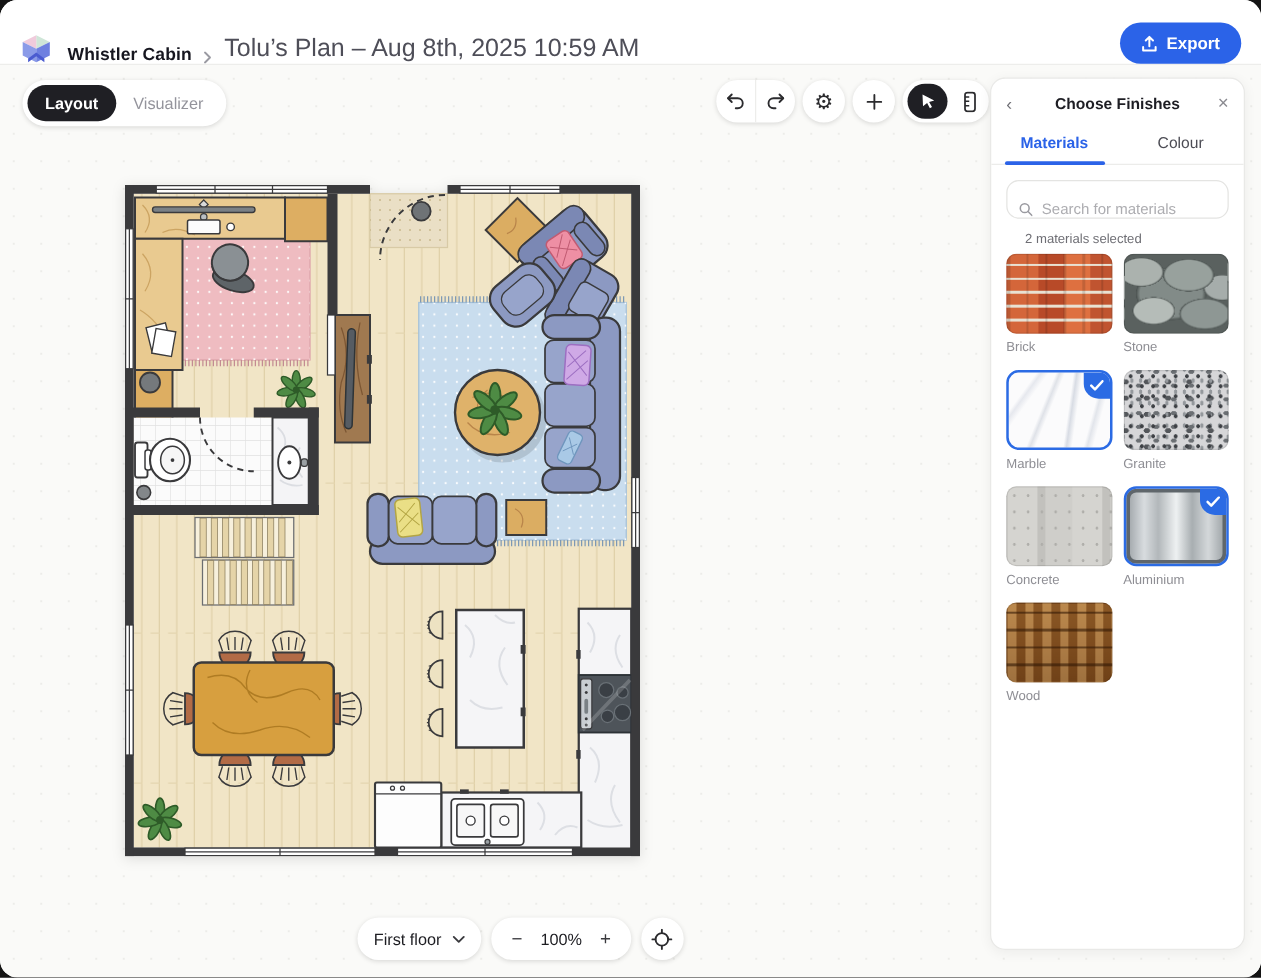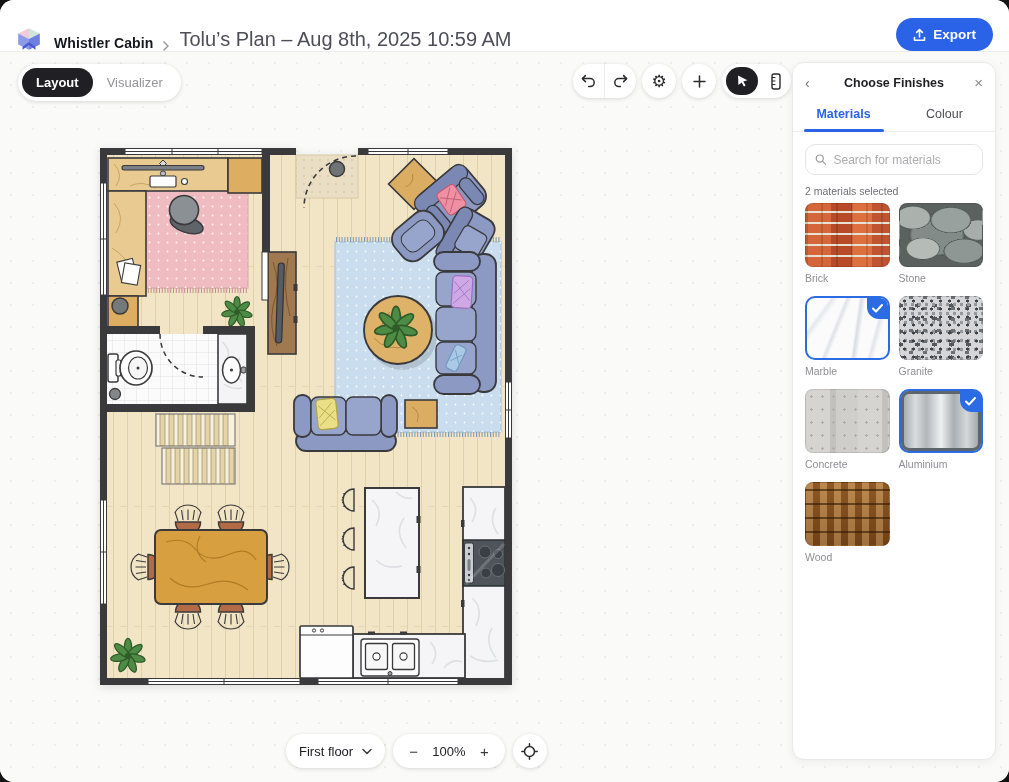--- a/index.html
+++ b/index.html
@@ -60,26 +60,26 @@
            z-index:25; overflow:hidden; }
   .panel-head { display:flex; align-items:center; padding:11px 12px 8px; }
   .panel-back { color:#6E6E74; font-size:14px; cursor:pointer; width:14px; }
   .panel-title { flex:1; text-align:center; font-size:12.5px; font-weight:600; color:#1E1E24; }
   .panel-close { color:#8A8A90; font-size:15px; cursor:pointer; width:14px; text-align:right; }
   .tabs { display:flex; border-bottom:1px solid #ECECEA; position:relative; }
   .tab { flex:1; text-align:center; font-size:12.5px; padding:8px 0 10px; color:#4C4C54; cursor:pointer; }
   .tab.active { color:#2B63E8; font-weight:600; }
   .tab-underline { position:absolute; bottom:-1px; left:11px; width:80px; height:3px;
            background:#2B63E8; border-radius:2px; }
-  .search-wrap { margin:12px 12px 4px; display:flex; align-items:center; gap:7px; height:31px;
+  .search-wrap { margin:12px 12px 4px; display:flex; align-items:flex-end; gap:7px; height:31px;
            border:1px solid #E4E4E2; border-radius:10px; padding:0 9px; background:#fff; }
   .search-wrap input { border:none; outline:none; font-size:12px; color:#333; width:100%;
            font-family:inherit; background:transparent; }
   .search-wrap input::placeholder { color:#ADADB1; }
-  .sel-count { margin:10px 12px 6px; font-size:10.5px; color:#6E6E74; }
+  .sel-count { margin:10px 27px 6px; font-size:10.5px; color:#6E6E74; }
   .mat-grid { margin:4px 12px; display:grid; grid-template-columns:1fr 1fr; column-gap:9px; row-gap:12px; }
   .mat-card { position:relative; cursor:pointer; }
   .swatch { height:64px; border-radius:8px; border:1px solid rgba(0,0,0,.10); position:relative; overflow:hidden; }
   .mat-card.selected .swatch { border:2px solid #2B6BE4; border-radius:10px; }
   .check { display:none; position:absolute; top:0; right:0; width:21px; height:21px; background:#2B6BE4;
            border-radius:0 7px 0 12px; align-items:center; justify-content:center; }
   .mat-card.selected .check { display:flex; }
   .mat-label { margin-top:5px; font-size:10.5px; color:#8E8E94; }
 
   

